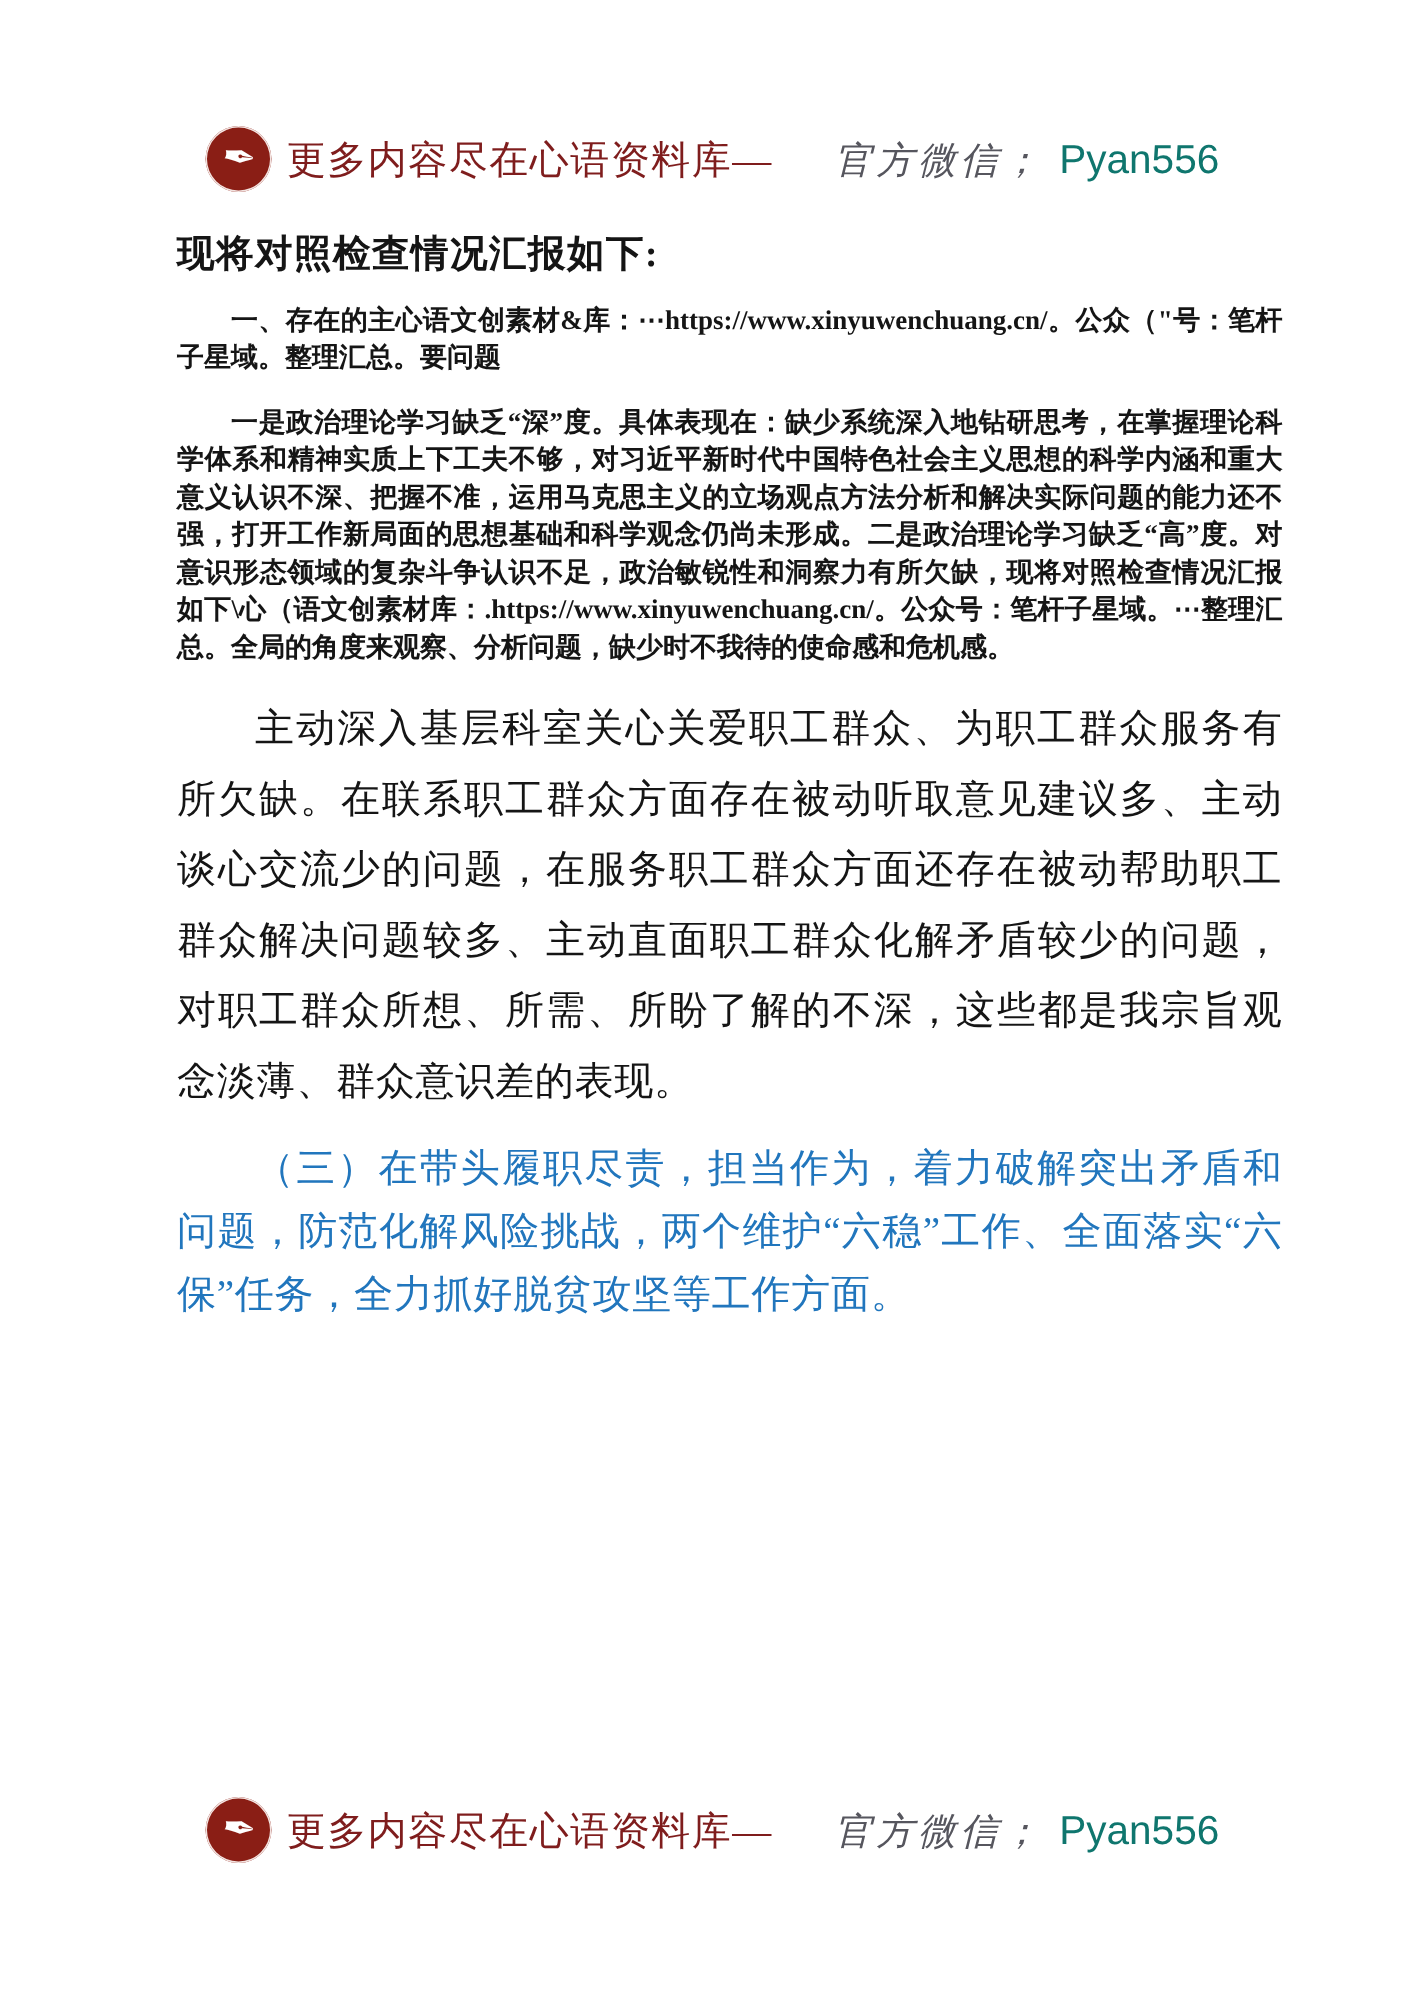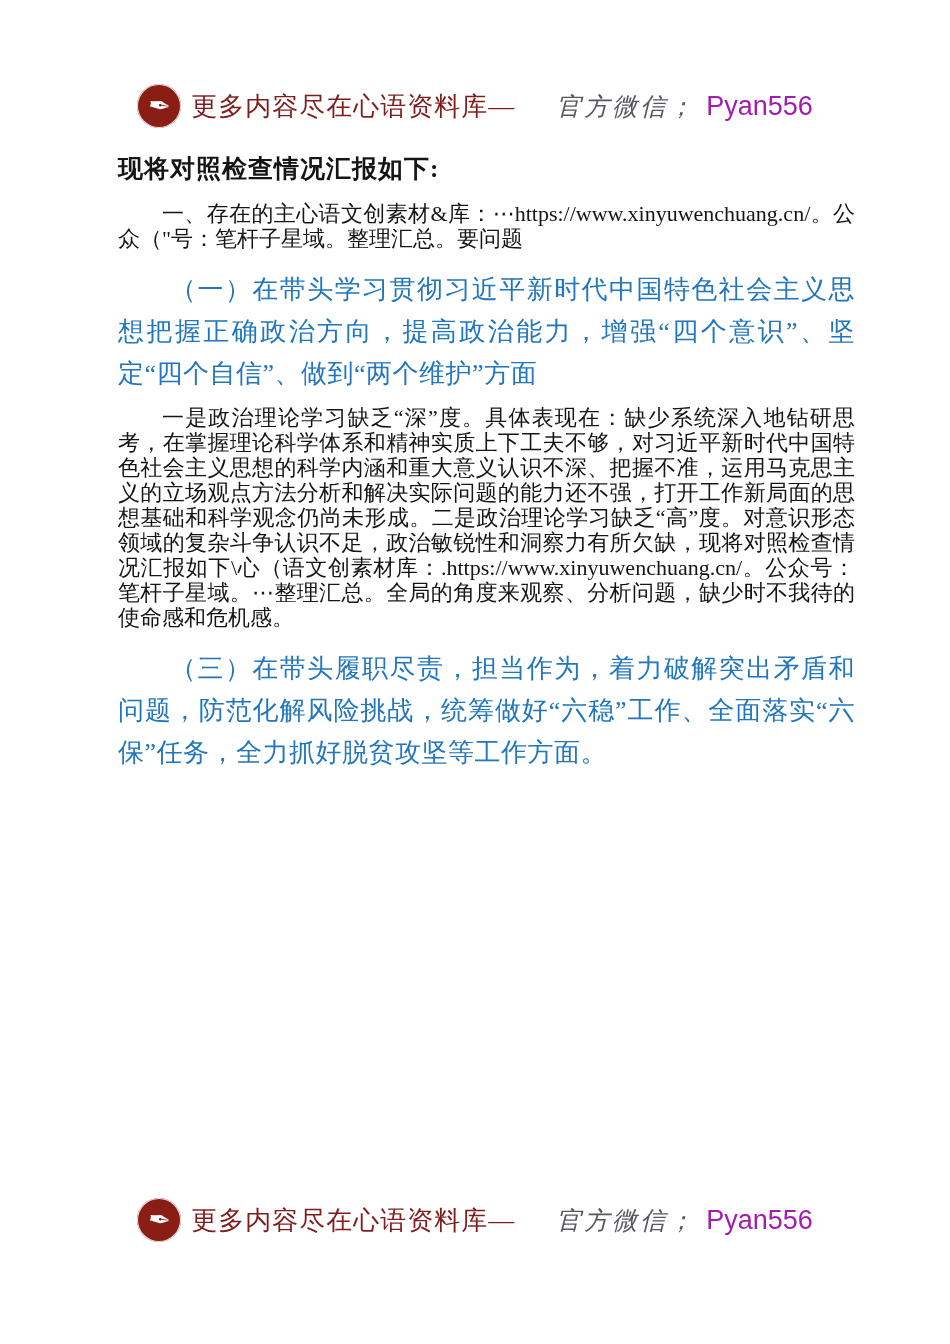--- a/index.html
+++ b/index.html
@@ -48,43 +48,44 @@
     letter-spacing:1px;
   }
   .wm-label{
     color:#56565e;
     font-size:25px;
     font-style:italic;
     letter-spacing:3px;
     margin-left:31px;
   }
   .wm-id{
-    color:#a21caf;
+    color:#0f766e;
     font-size:27px;
     font-family:"Liberation Sans","DejaVu Sans",sans-serif;
   }
   
   .content{
     position:absolute;
     top:152px;
     left:118px;
     width:737px;
   }
   .doc-title{
     font-size:25px;
     font-weight:600;
     letter-spacing:1px;
     margin:0 0 16px 0;
   }
   .para-small{
-    font-size:22px;
+    font-size:18px;
     line-height:25px;
     text-indent:2em;
     text-align:justify;
     margin:0 0 18px 0;
+    font-weight:bold;
   }
   .heading-blue{
     color:#2176bd;
     font-size:26px;
     font-weight:400;
     line-height:42px;
     text-indent:2em;
     text-align:justify;
     letter-spacing:0.5px;
     margin:0 0 10px 0;
@@ -110,27 +111,27 @@
     <span class="wm-main">更多内容尽在心语资料库—</span>
       <span class="wm-label">官方微信；</span>
       <span class="wm-id">Pyan556</span>
   </div>
 
   <div class="content">
     <h1 class="doc-title">现将对照检查情况汇报如下:</h1>
 
     <p class="para-small">一、存在的主心语文创素材&amp;库：⋯https://www.xinyuwenchuang.cn/。公众（"号：笔杆子星域。整理汇总。要问题</p>
 
-    <h2 class="heading-blue">（一）在带头学习贯彻习近平新时代中国特色社会主义思想把握正确政治方向，提高政治能力，增强“四个意识”、坚定“四个自信”、做到“两个维护”方面</h2>
 
     <p class="para-small">一是政治理论学习缺乏“深”度。具体表现在：缺少系统深入地钻研思考，在掌握理论科学体系和精神实质上下工夫不够，对习近平新时代中国特色社会主义思想的科学内涵和重大意义认识不深、把握不准，运用马克思主义的立场观点方法分析和解决实际问题的能力还不强，打开工作新局面的思想基础和科学观念仍尚未形成。二是政治理论学习缺乏“高”度。对意识形态领域的复杂斗争认识不足，政治敏锐性和洞察力有所欠缺，现将对照检查情况汇报如下\心（语文创素材库：.https://www.xinyuwenchuang.cn/。公众号：笔杆子星域。⋯整理汇总。全局的角度来观察、分析问题，缺少时不我待的使命感和危机感。</p>
 
 
+    <p class="para-large">主动深入基层科室关心关爱职工群众、为职工群众服务有所欠缺。在联系职工群众方面存在被动听取意见建议多、主动谈心交流少的问题，在服务职工群众方面还存在被动帮助职工群众解决问题较多、主动直面职工群众化解矛盾较少的问题，对职工群众所想、所需、所盼了解的不深，这些都是我宗旨观念淡薄、群众意识差的表现。</p>
 
-    <h2 class="heading-blue">（三）在带头履职尽责，担当作为，着力破解突出矛盾和问题，防范化解风险挑战，统筹做好“六稳”工作、全面落实“六保”任务，全力抓好脱贫攻坚等工作方面。</h2>
+    <h2 class="heading-blue">（三）在带头履职尽责，担当作为，着力破解突出矛盾和问题，防范化解风险挑战，两个维护“六稳”工作、全面落实“六保”任务，全力抓好脱贫攻坚等工作方面。</h2>
   </div>
 
   <div class="watermark footer">
     <span class="logo">
       <span class="nib">✒</span>
     </span>
     <span class="wm-main">更多内容尽在心语资料库—</span>
       <span class="wm-label">官方微信；</span>
       <span class="wm-id">Pyan556</span>
   </div>

